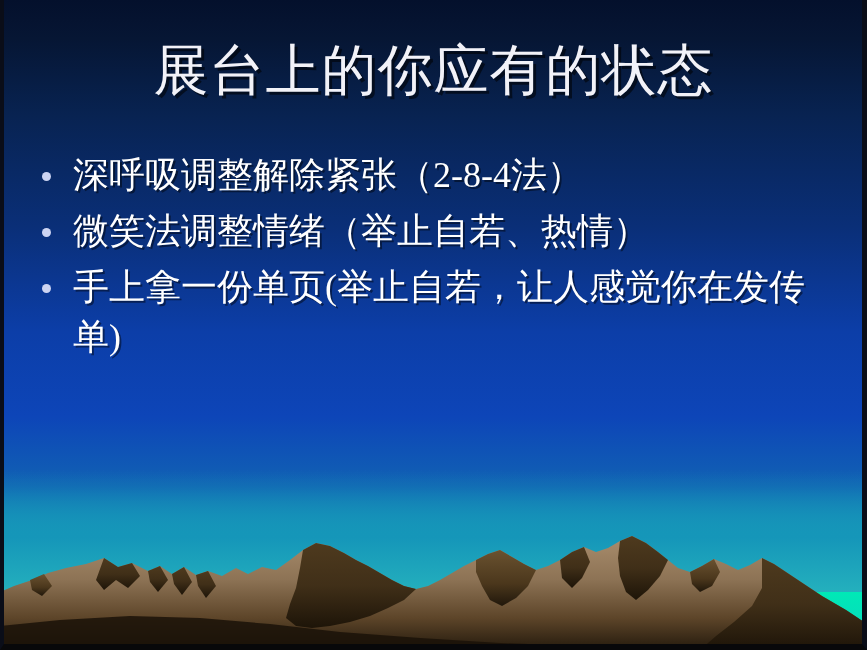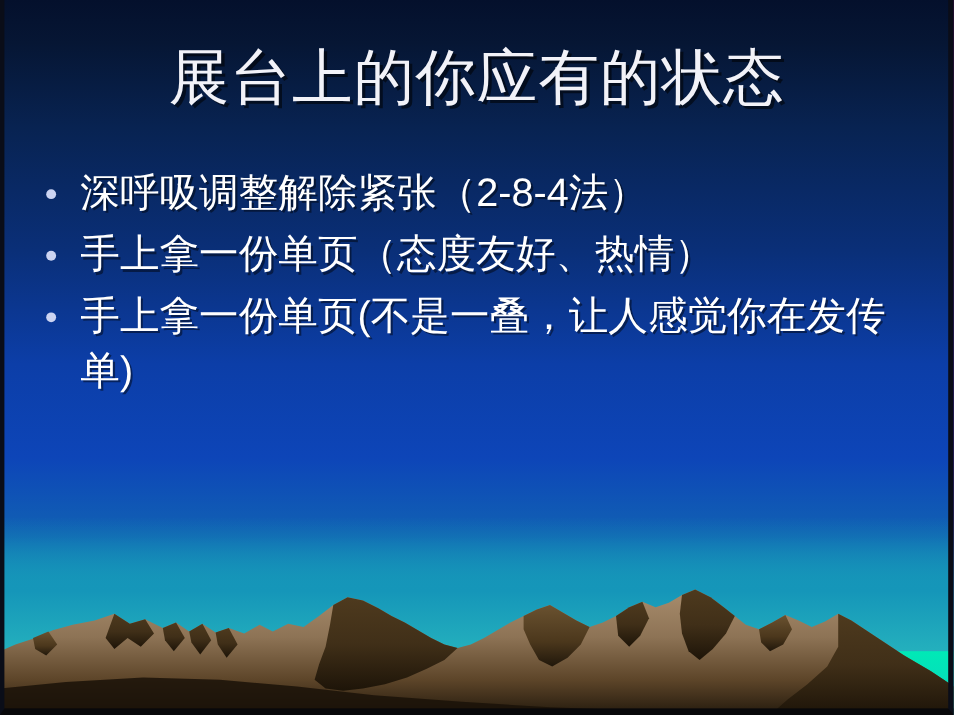--- a/index.html
+++ b/index.html
@@ -7,21 +7,21 @@
     margin: 0;
     padding: 0;
     background: #000;
   }
 
   #slide {
     position: relative;
     width: 867px;
     height: 650px;
     overflow: hidden;
-    background: #701a75;
+    background: #7f1d1d;
     font-family: "Liberation Serif", "DejaVu Serif", serif;
     box-sizing: border-box;
   }
 
   
   .sky {
     position: absolute;
     left: 0; top: 0;
     width: 867px;
     height: 650px;
@@ -133,21 +133,21 @@
     margin-right: 0;
   }
 
   .bullet-text {
     flex: 1 1 auto;
     color: #ffffff;
     font-size: 36px;
     line-height: 50px;
     padding-left: 22px;
     text-shadow: 2px 2px 0 rgba(0,0,0,0.45);
-    font-family: Liberation Sans, sans-serif;
+    font-family: Liberation Serif, serif;
   }
   .bullet-text.indent { padding-left: 30px; }
 </style>
 </head>
 <body>
 
 <div id="slide">
 
   <div class="sky"></div>
   <div class="sky-low"></div>
@@ -215,25 +215,25 @@
 
   <div class="body">
 
     <div class="bullet-row">
       <span class="bullet-dot"></span>
       <span class="bullet-text">深呼吸调整解除紧张（2-8-4法）</span>
     </div>
 
     <div class="bullet-row">
       <span class="bullet-dot"></span>
-      <span class="bullet-text">手上拿一份单页（态度友好、热情）</span>
+      <span class="bullet-text">微笑法调整情绪（举止自若、热情）</span>
     </div>
 
     <div class="bullet-row">
       <span class="bullet-dot"></span>
-      <span class="bullet-text">手上拿一份单页(不是一叠，让人感觉你在发传单)</span>
+      <span class="bullet-text">手上拿一份单页(举止自若，让人感觉你在发传单)</span>
     </div>
 
 
   </div>
 
   <div class="frame"></div>
 </div>
 
 </body></html>

